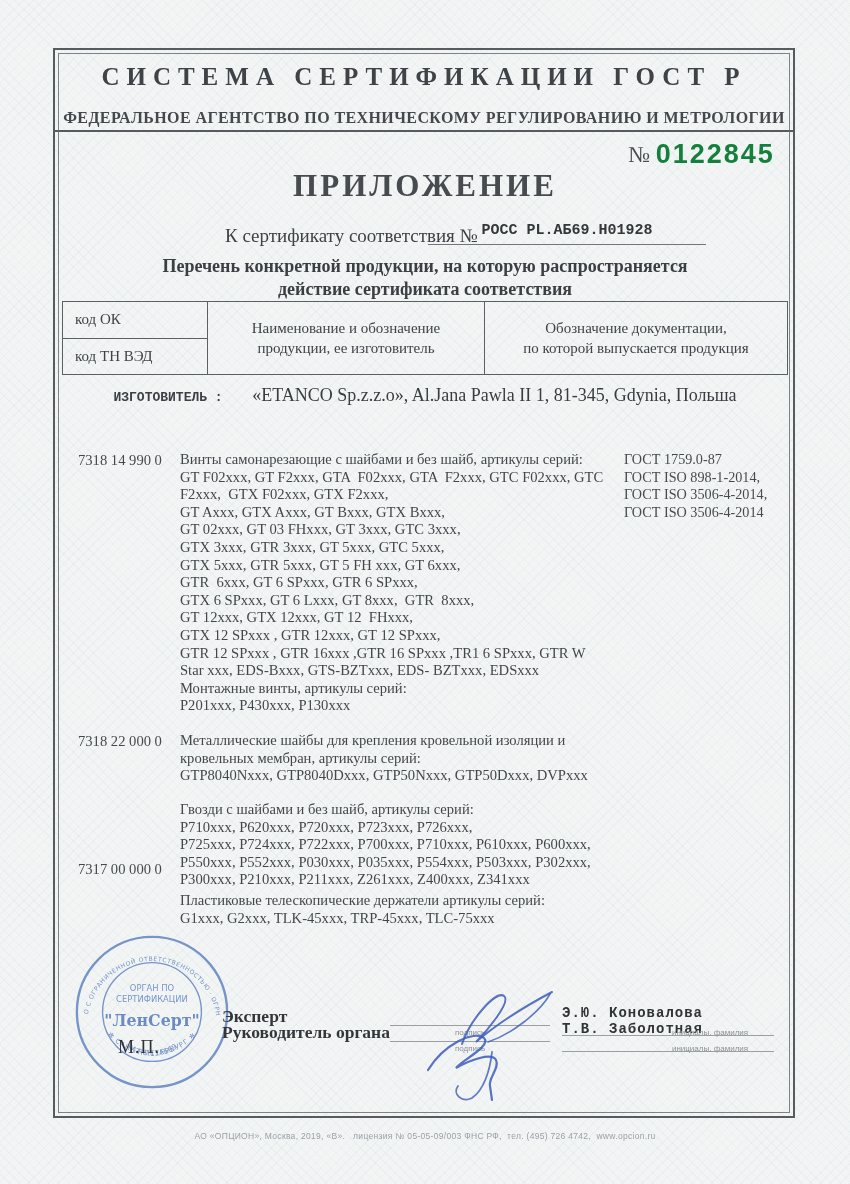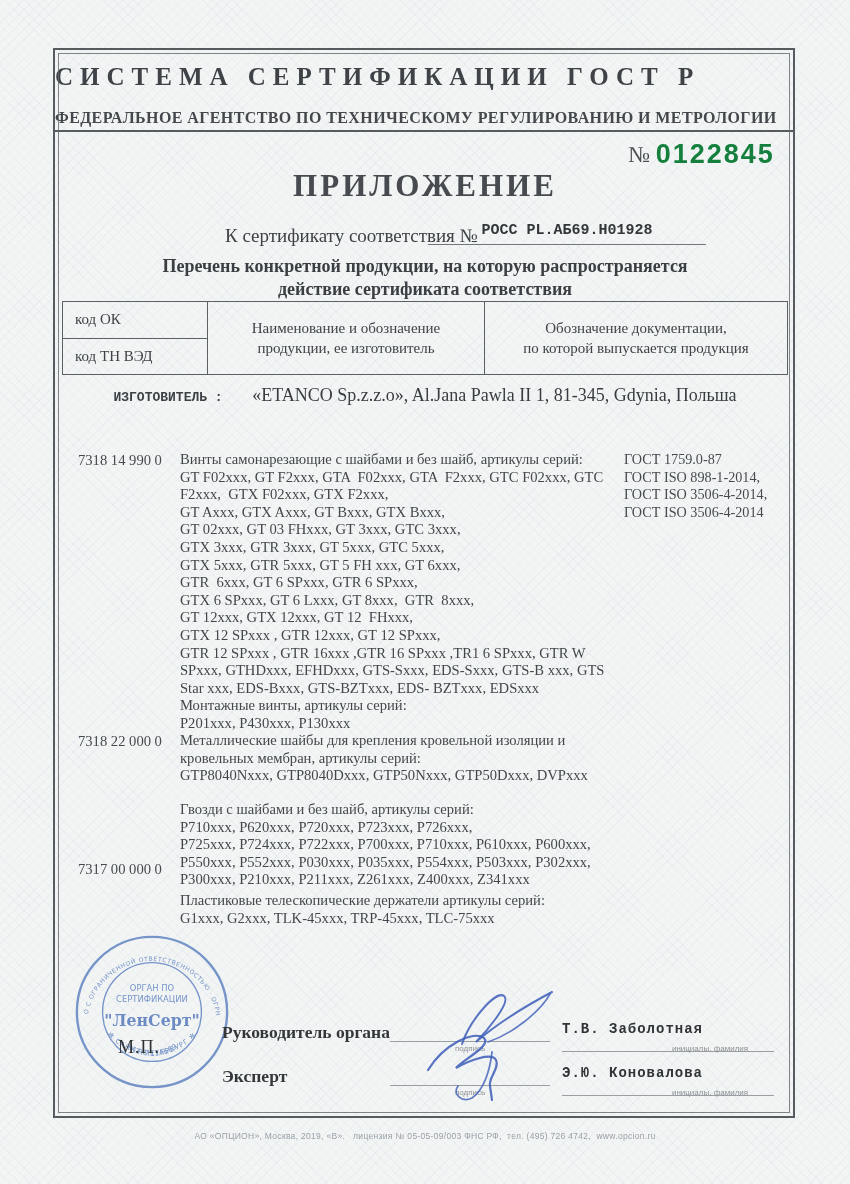--- a/index.html
+++ b/index.html
@@ -20,21 +20,21 @@
     position:absolute; left:53px; top:48px; width:742px; height:1070px;
     border:2px solid #565b60;
   }
   .frame::after{
     content:""; position:absolute; inset:3px; border:1px solid rgba(96,102,108,.8);
     pointer-events:none;
   }
 
   .header-band{
     position:absolute; left:0; top:0; width:100%; height:82px;
-    border-bottom:2px solid #565b60; text-align:left;
+    border-bottom:2px solid #565b60; text-align:center;
   }
   .hdr1{ margin-top:13px; font-size:25px; font-weight:bold; letter-spacing:7px; color:#3f4347; }
   .hdr2{ margin-top:18px; font-size:16px; font-weight:bold; letter-spacing:.4px; color:#44484c; }
 
   .doc-number{ position:absolute; left:628px; top:139px; white-space:nowrap; }
   .doc-number .no{ font-size:23px; color:#4a4e52; }
   .doc-number .digits{
     font-family:Liberation Sans, sans-serif; font-size:27px; font-weight:bold;
     color:#15803d; letter-spacing:2px; vertical-align:-1px;
   }
@@ -153,21 +153,20 @@
         <div>F2xxx,  GTX F02xxx, GTX F2xxx,</div>
         <div>GT Axxx, GTX Axxx, GT Bxxx, GTX Bxxx,</div>
         <div>GT 02xxx, GT 03 FHxxx, GT 3xxx, GTC 3xxx,</div>
         <div>GTX 3xxx, GTR 3xxx, GT 5xxx, GTC 5xxx,</div>
         <div>GTX 5xxx, GTR 5xxx, GT 5 FH xxx, GT 6xxx,</div>
         <div>GTR  6xxx, GT 6 SPxxx, GTR 6 SPxxx,</div>
         <div>GTX 6 SPxxx, GT 6 Lxxx, GT 8xxx,  GTR  8xxx,</div>
         <div>GT 12xxx, GTX 12xxx, GT 12  FHxxx,</div>
         <div>GTX 12 SPxxx , GTR 12xxx, GT 12 SPxxx,</div>
         <div>GTR 12 SPxxx , GTR 16xxx ,GTR 16 SPxxx ,TR1 6 SPxxx, GTR W</div>
-        <div>SPxxx, GTHDxxx, EFHDxxx, GTS-Sxxx, EDS-Sxxx, GTS-B xxx, GTS</div>
         <div>Star xxx, EDS-Bxxx, GTS-BZTxxx, EDS- BZTxxx, EDSxxx</div>
         <div>Монтажные винты, артикулы серий:</div>
         <div>P201xxx, P430xxx, P130xxx</div>
       </div>
     <div class="docs" style="top:0;">
         <div>ГОСТ 1759.0-87</div>
         <div>ГОСТ ISO 898-1-2014,</div>
         <div>ГОСТ ISO 3506-4-2014,</div>
         <div>ГОСТ ISO 3506-4-2014</div>
       </div>
@@ -225,21 +224,21 @@
   <div class="mp">М.П.</div>
 
   <div class="sig-row" style="top:1022px;">
     <div class="sig-role">Руководитель органа</div>
     <div class="sig-line"></div>
     <div class="sig-line-label">подпись</div>
     <div class="sig-name">Т.В. Заболотная</div>
     <div class="sig-name-label">инициалы, фамилия</div>
   </div>
 
-  <div class="sig-row" style="top:1066px;">
+  <div class="sig-row" style="top:1006px;">
     <div class="sig-role">Эксперт</div>
     <div class="sig-line"></div>
     <div class="sig-line-label">подпись</div>
     <div class="sig-name">Э.Ю. Коновалова</div>
     <div class="sig-name-label">инициалы, фамилия</div>
   </div>
 
   <svg class="ink" viewBox="0 0 210 125">
     <path d="M 62 62 C 70 38, 96 8, 104 14 C 112 20, 84 52, 76 60 C 90 48, 118 28, 152 10" fill="none" stroke="#3c5cb8" stroke-width="2" stroke-linecap="round" opacity="0.85"></path>
     <path d="M 150 12 C 140 30, 112 52, 88 60" fill="none" stroke="#3c5cb8" stroke-width="1.6" stroke-linecap="round" opacity="0.8"></path>

